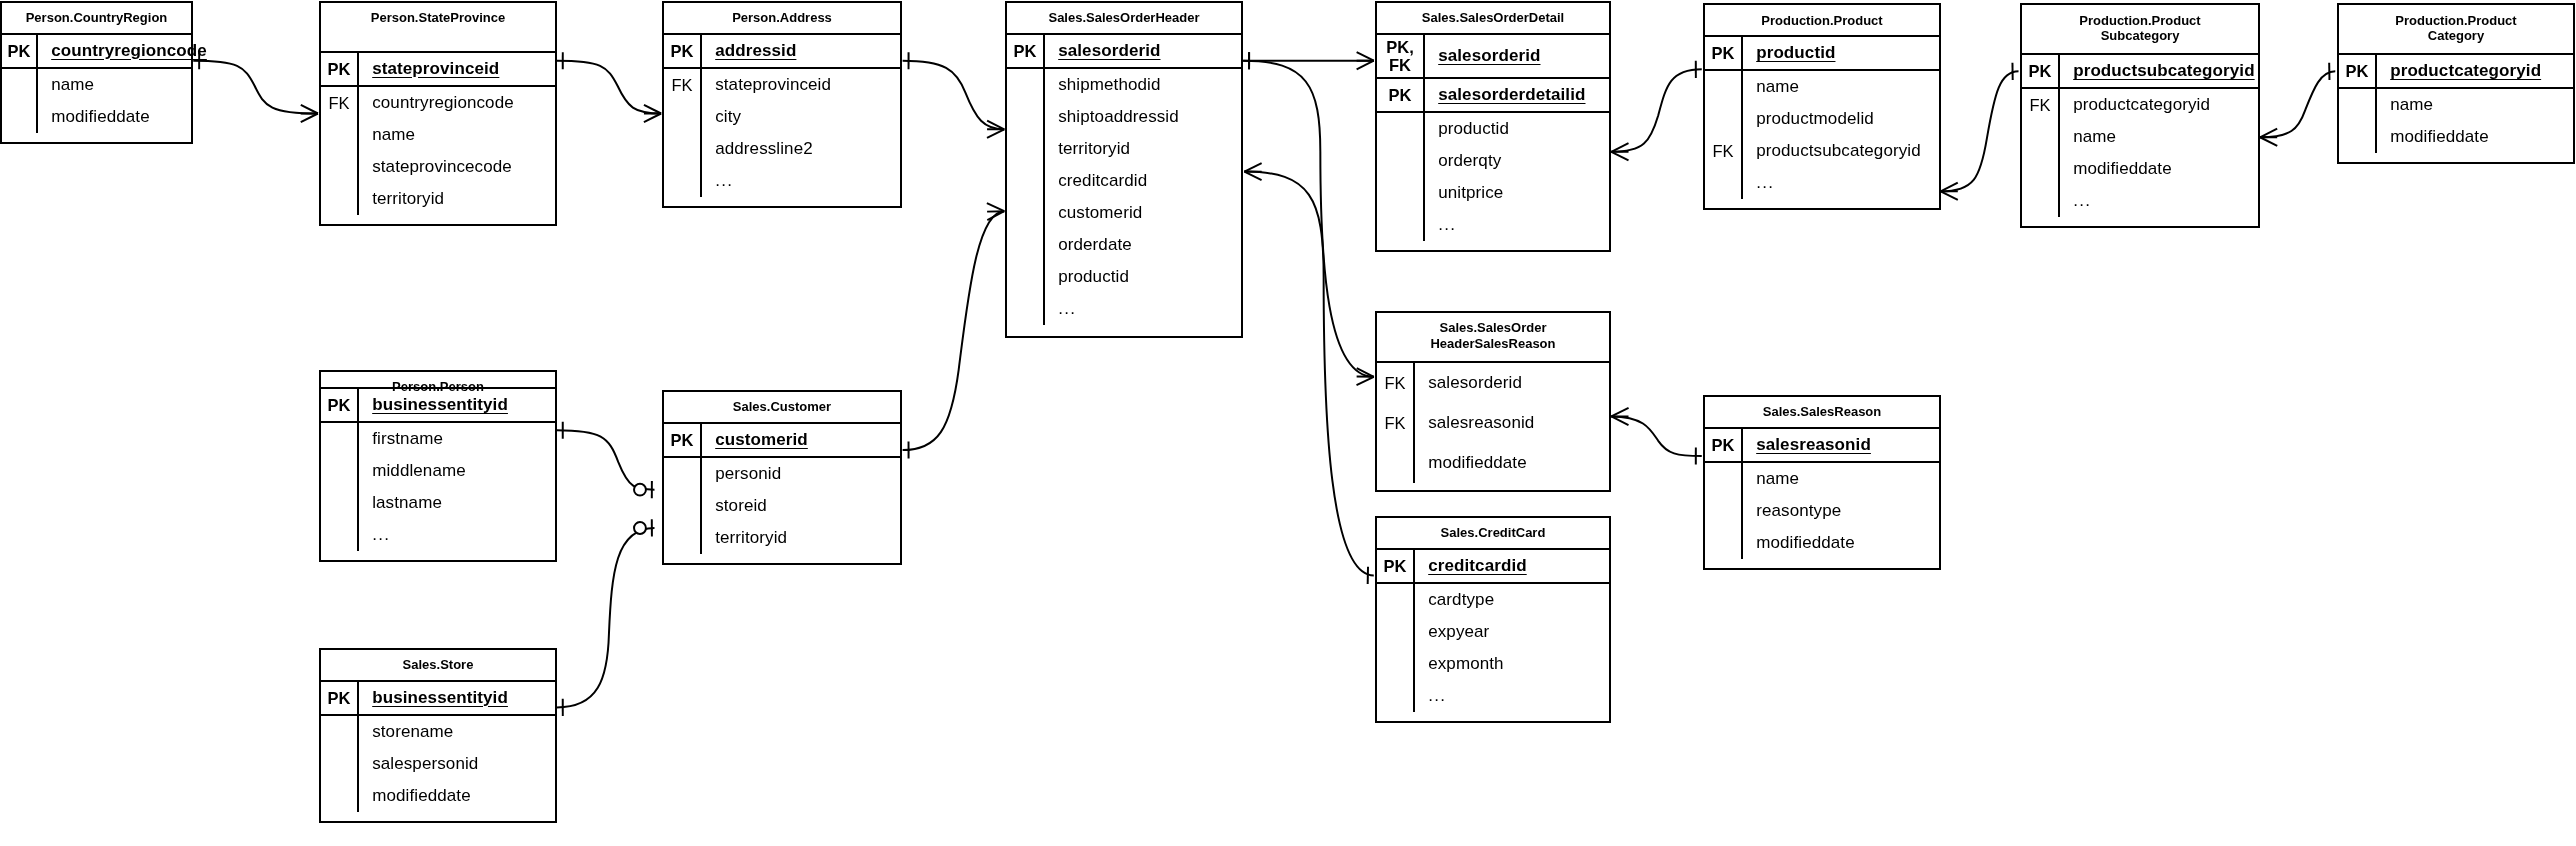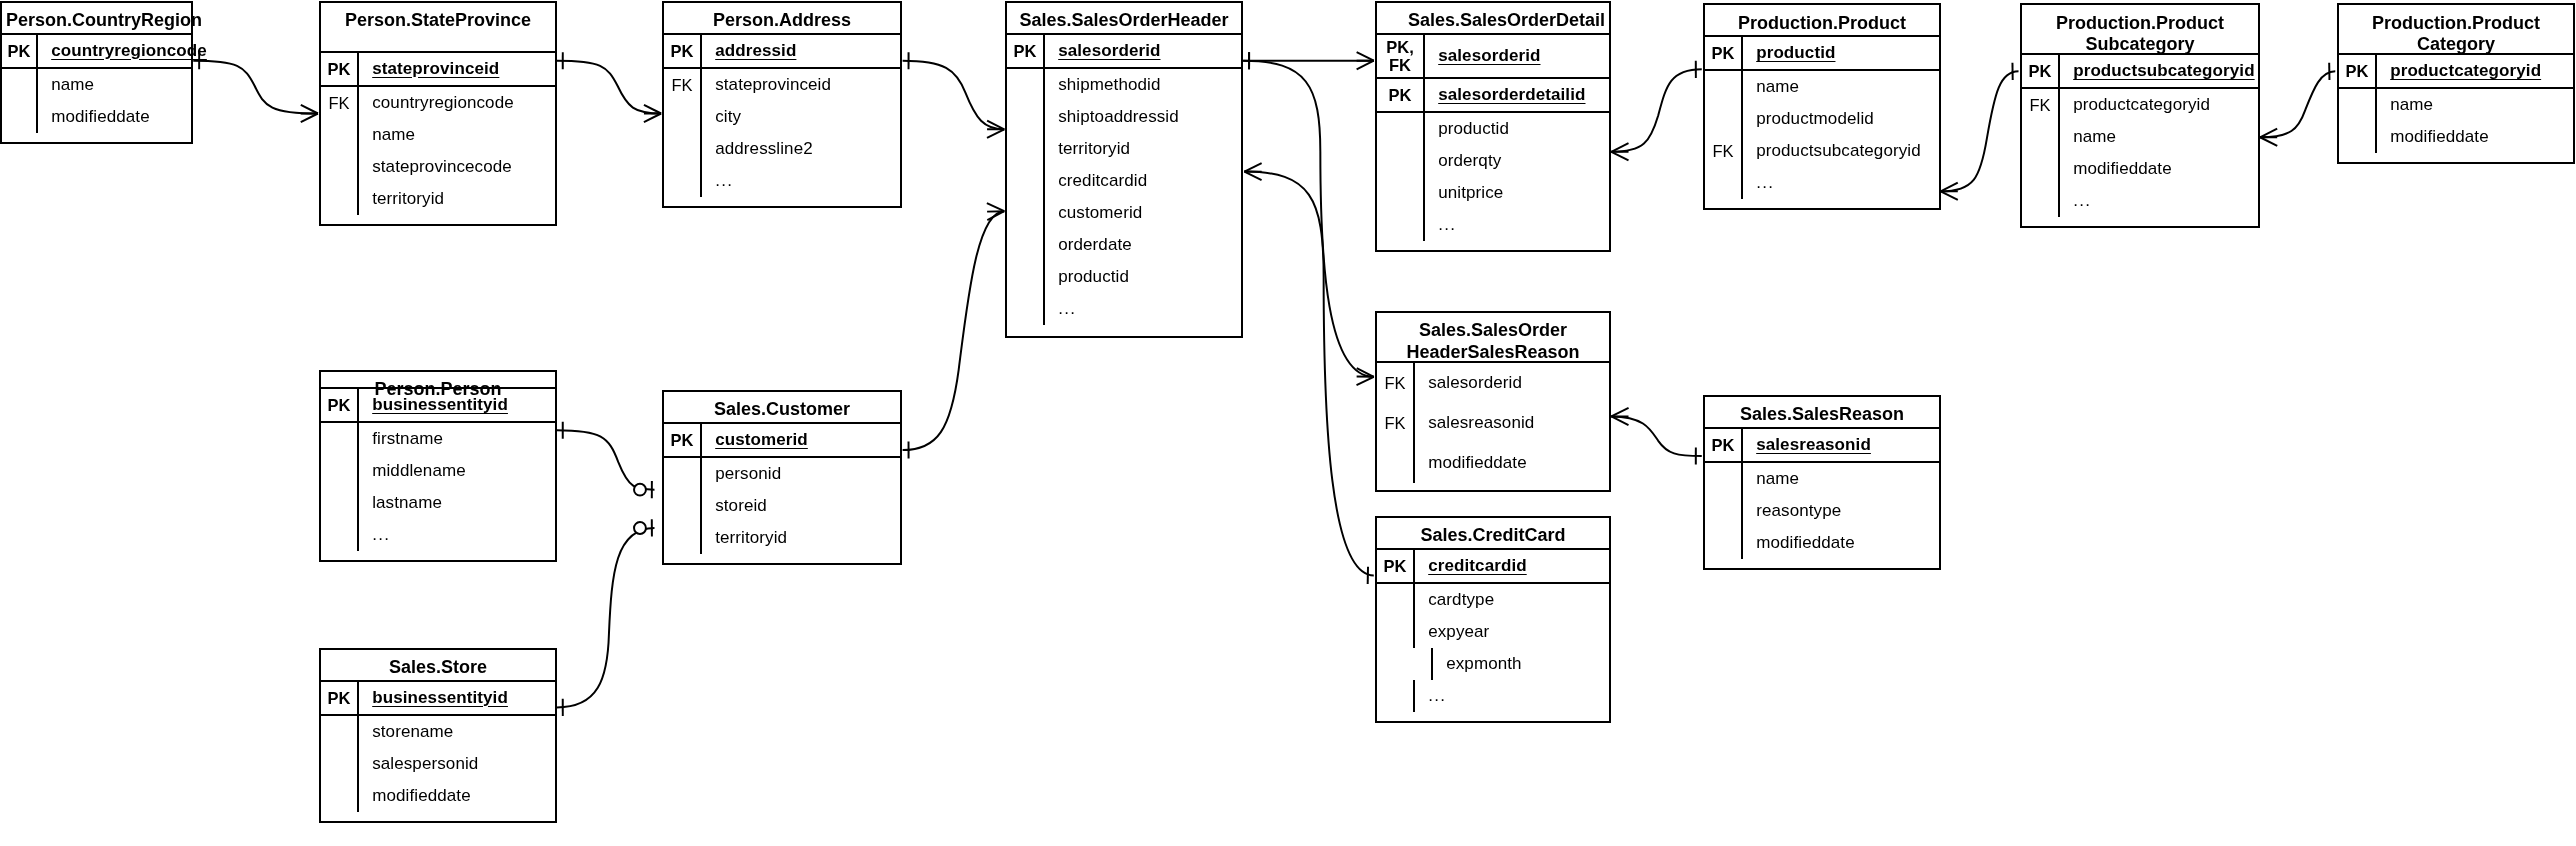--- a/index.html
+++ b/index.html
@@ -31,21 +31,21 @@
     position: absolute;
     box-sizing: border-box;
     border: 2px solid #000000;
     background: #ffffff;
     z-index: 2;
   }
   .entity-title {
     box-sizing: border-box;
     border-bottom: 2px solid #000000;
     font-weight: bold;
-    font-size: 18px;
+    font-size: 13px;
     text-align: center;
     line-height: 1.18;
     padding: 7.3px 4px 8px 4px;
     color: #000000;
     white-space: pre-line;
   }
   .rowsec {
     box-sizing: border-box;
   }
   .rowsec.pk-sec {
@@ -346,21 +346,21 @@
           <div class="keycell" style="flex-basis: 38px;"></div>
           <div class="namecell">productid</div>
         </div>
         <div class="erow" style="height: 32px;">
           <div class="keycell" style="flex-basis: 38px;"></div>
           <div class="namecell dots">...</div>
         </div>
       </div>
     </div>
     <div class="entity" style="left: 1375px; top: 0.7px; width: 236px;">
-      <div class="entity-title" style="height: 32px; text-align: right;">Sales.SalesOrderDetail</div>
+      <div class="entity-title" style="height: 32px;">Sales.SalesOrderDetail</div>
       <div class="rowsec pk-sec">
         <div class="erow" style="height: 44px; border-bottom: 2px solid rgb(0, 0, 0);">
           <div class="keycell bold" style="flex-basis: 48px;">PK,
 FK</div>
           <div class="namecell pk-name">salesorderid</div>
         </div>
         <div class="erow" style="height: 32px;">
           <div class="keycell bold" style="flex-basis: 48px;">PK</div>
           <div class="namecell pk-name">salesorderdetailid</div>
         </div>
@@ -583,21 +583,21 @@
       </div>
       <div class="rowsec" style="height: 137px;">
         <div class="erow" style="height: 32px;">
           <div class="keycell" style="flex-basis: 38px;"></div>
           <div class="namecell">cardtype</div>
         </div>
         <div class="erow" style="height: 32px;">
           <div class="keycell" style="flex-basis: 38px;"></div>
           <div class="namecell">expyear</div>
         </div>
-        <div class="erow" style="height: 32px; padding-left: 18px;">
+        <div class="erow" style="height: 32px;">
           <div class="keycell" style="flex-basis: 38px;"></div>
           <div class="namecell">expmonth</div>
         </div>
         <div class="erow" style="height: 32px;">
           <div class="keycell" style="flex-basis: 38px;"></div>
           <div class="namecell dots">...</div>
         </div>
       </div>
     </div>
   </div>

